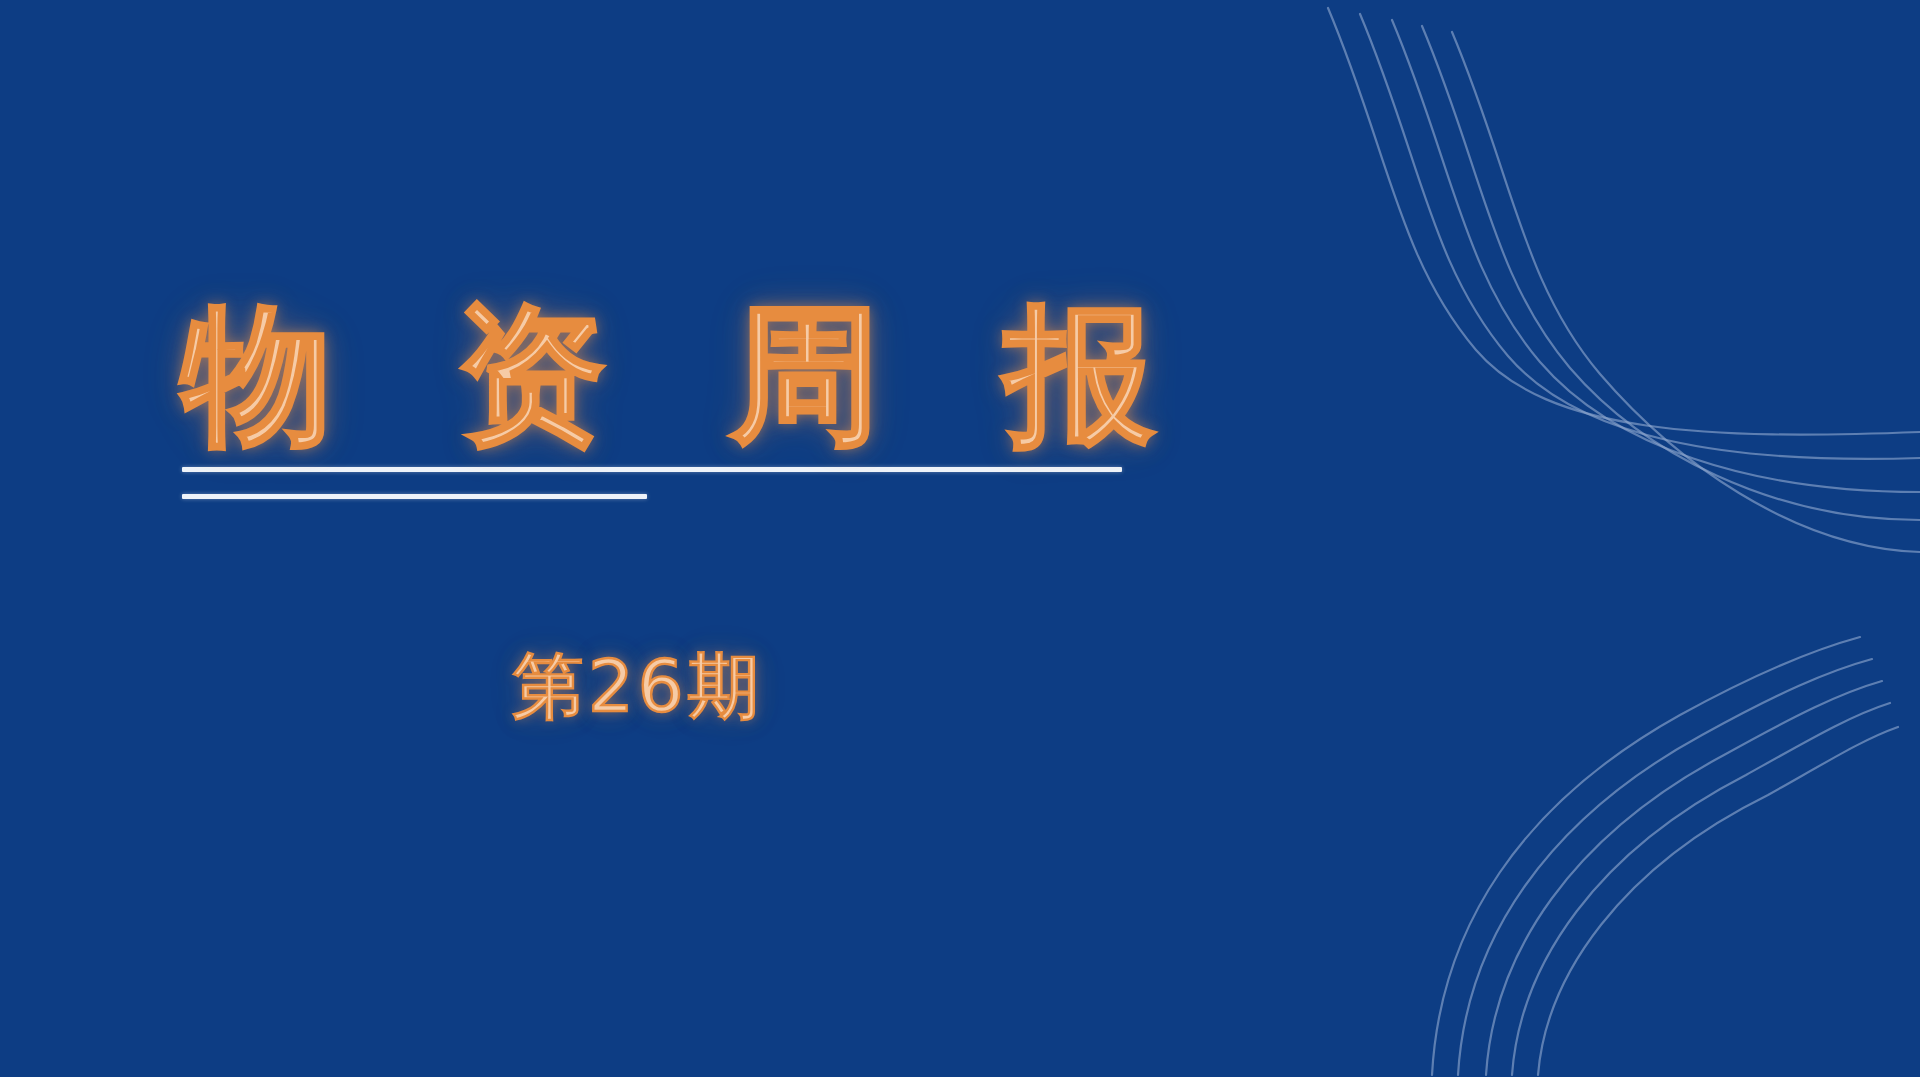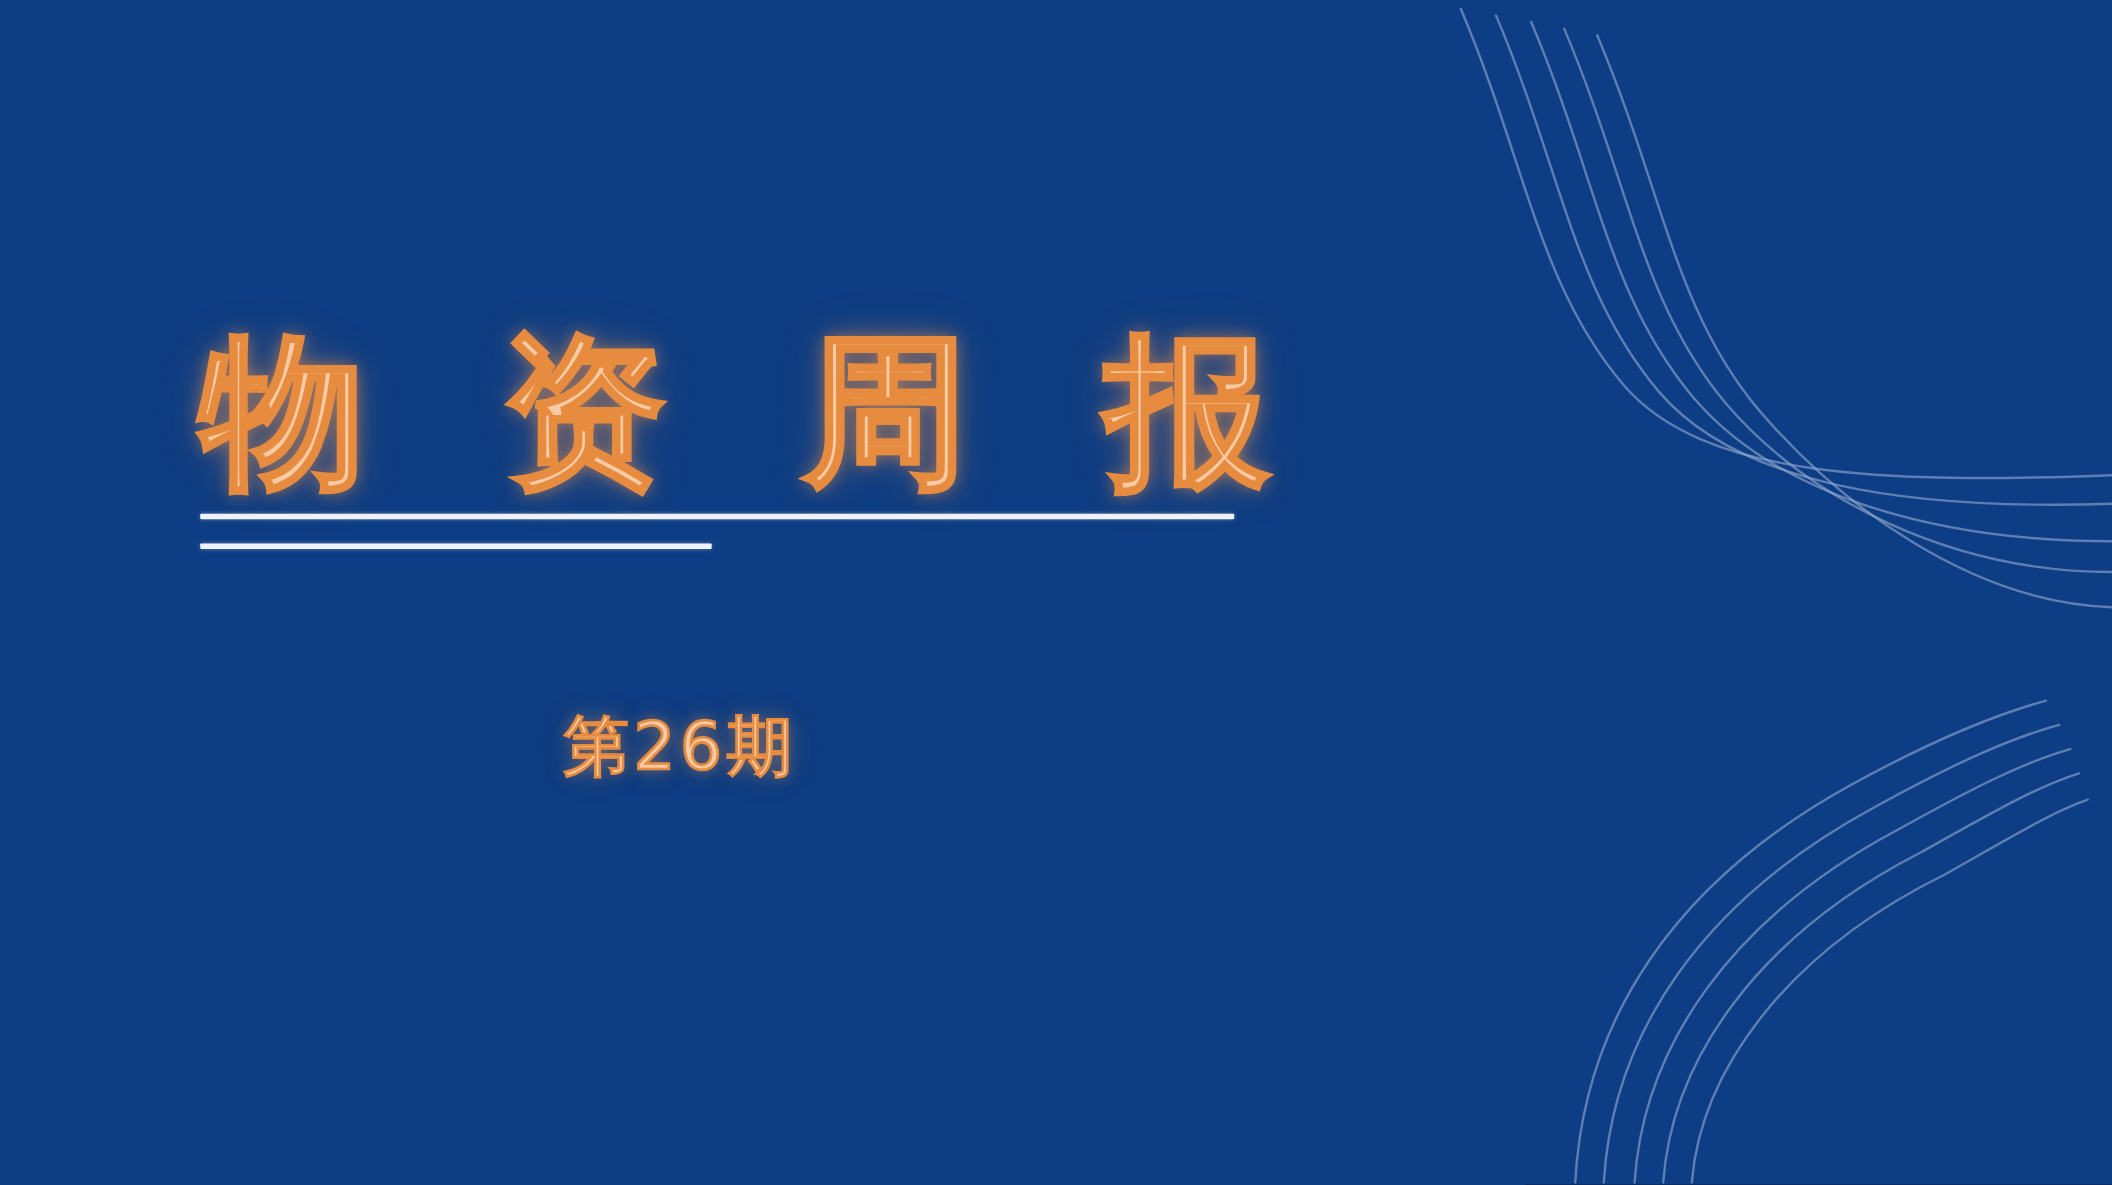--- a/index.html
+++ b/index.html
@@ -9,21 +9,21 @@
     background: #0b3c84;
   }
   body {
     font-family: "DejaVu Sans", "Liberation Sans", sans-serif;
   }
 
   .slide {
     position: relative;
     width: 1920px;
     height: 1077px;
-    background: #0f172a;
+    background: #701a75;
     overflow: hidden;
   }
 
   
   .slide-bg {
     position: absolute;
     inset: 0;
     background:
       radial-gradient(ellipse 1400px 900px at 52% 46%, #11438e 0%, #0d3d84 55%, #0a3madeup 100%),
       linear-gradient(180deg, #0c3b82 0%, #0d3e86 50%, #0b3a80 100%);
@@ -91,21 +91,21 @@
   }
   .rule-long { width: 940px; }
   .rule-short { width: 465px; margin-top: 22px; }
 
   
   .subtitle {
     position: absolute;
     left: 512px;
     top: 645px;
     font-family: "DejaVu Sans", "Liberation Sans", sans-serif;
-    font-size: 60px;
+    font-size: 72px;
     line-height: 1.15;
     letter-spacing: 4px;
     margin: 0;
     color: #f6cba6;
     -webkit-text-stroke: 2.4px #e78c3f;
     text-shadow:
       0 0 12px rgba(242,150,74,0.55),
       0 0 24px rgba(242,150,74,0.28),
       0 0 40px rgba(242,150,74,0.14);
     white-space: nowrap;

